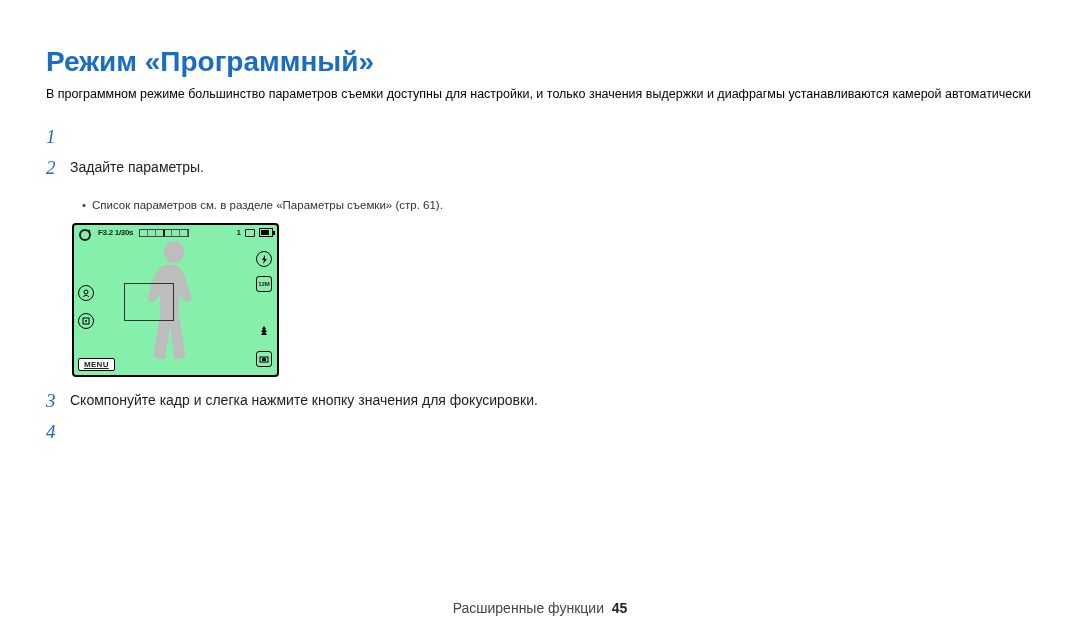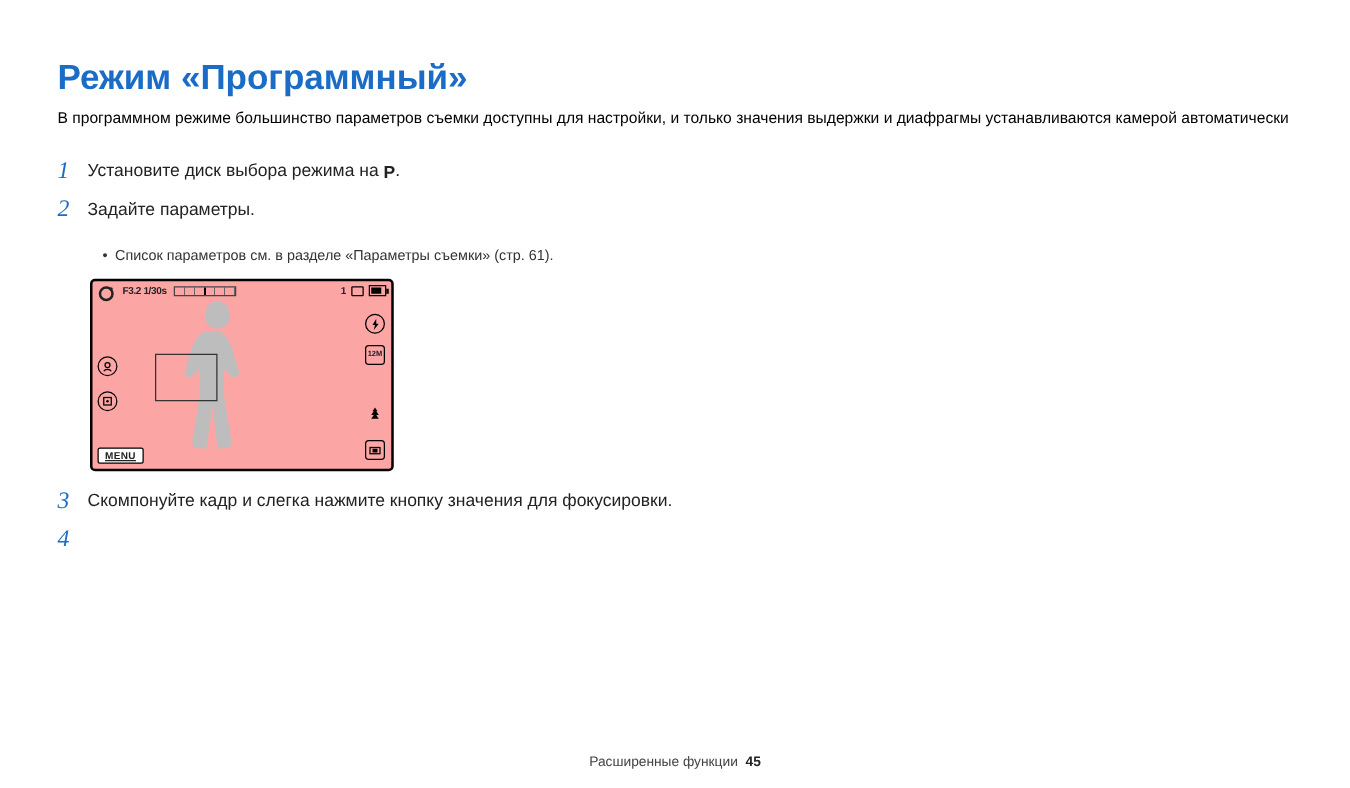--- a/index.html
+++ b/index.html
@@ -52,26 +52,26 @@
   position: relative;
   padding-left: 10px;
 }
 .sublist-item:before {
   content: "•";
   position: absolute;
   left: 0;
 }
 .figure {
   margin: 10px 0 14px 26px;
-  width: 243px;
+  width: 207px;
   height: 154px;
   border: 2px solid #000;
   border-radius: 4px;
   position: relative;
-  background: #fca5a5;
+  background: #86efac;
 }
 .fig-top {
   position: absolute; top: 3px; left: 4px; right: 4px;
   display: flex; align-items: center; gap: 4px;
   font-size: 8px; font-weight: 700;
 }
 .fig-top .exp { font-size: 8px; letter-spacing: -0.3px; }
 .ev-scale {
   width: 50px; height: 8px; border: 1px solid #444;
   position: relative; margin-left: 2px;
@@ -115,38 +115,35 @@
   padding: 1px 5px;
   letter-spacing: 0.3px;
   background: #fff;
   text-decoration: underline;
 }
 .footer {
   position: absolute;
   left: 0; right: 0;
   bottom: 14px;
   text-align: center;
-  font-size: 11px;
+  font-size: 14px;
   color: #444;
 }
 .footer .pg { font-weight: 600; color: #222; }
 </style>
 </head>
 <body>
 
 <h1 class="title">Режим «Программный»</h1>
 <p class="intro">В программном режиме большинство параметров съемки доступны для настройки, и только значения выдержки и диафрагмы устанавливаются камерой автоматически</p>
 
 <div class="steps">
 
   <div class="step">
     <div class="step-num">1</div>
-    <div class="step-body">
-      <span>Установите диск выбора режима на </span><span class="p-icon">P</span><span>.</span>
-    </div>
   </div>
 
   <div class="step">
     <div class="step-num">2</div>
     <div class="step-body">
       <div class="line1">Задайте параметры.</div>
       <div class="sublist">
         <div class="sublist-item">Список параметров см. в разделе «Параметры съемки» (стр. 61).</div>
       </div>
     </div>

